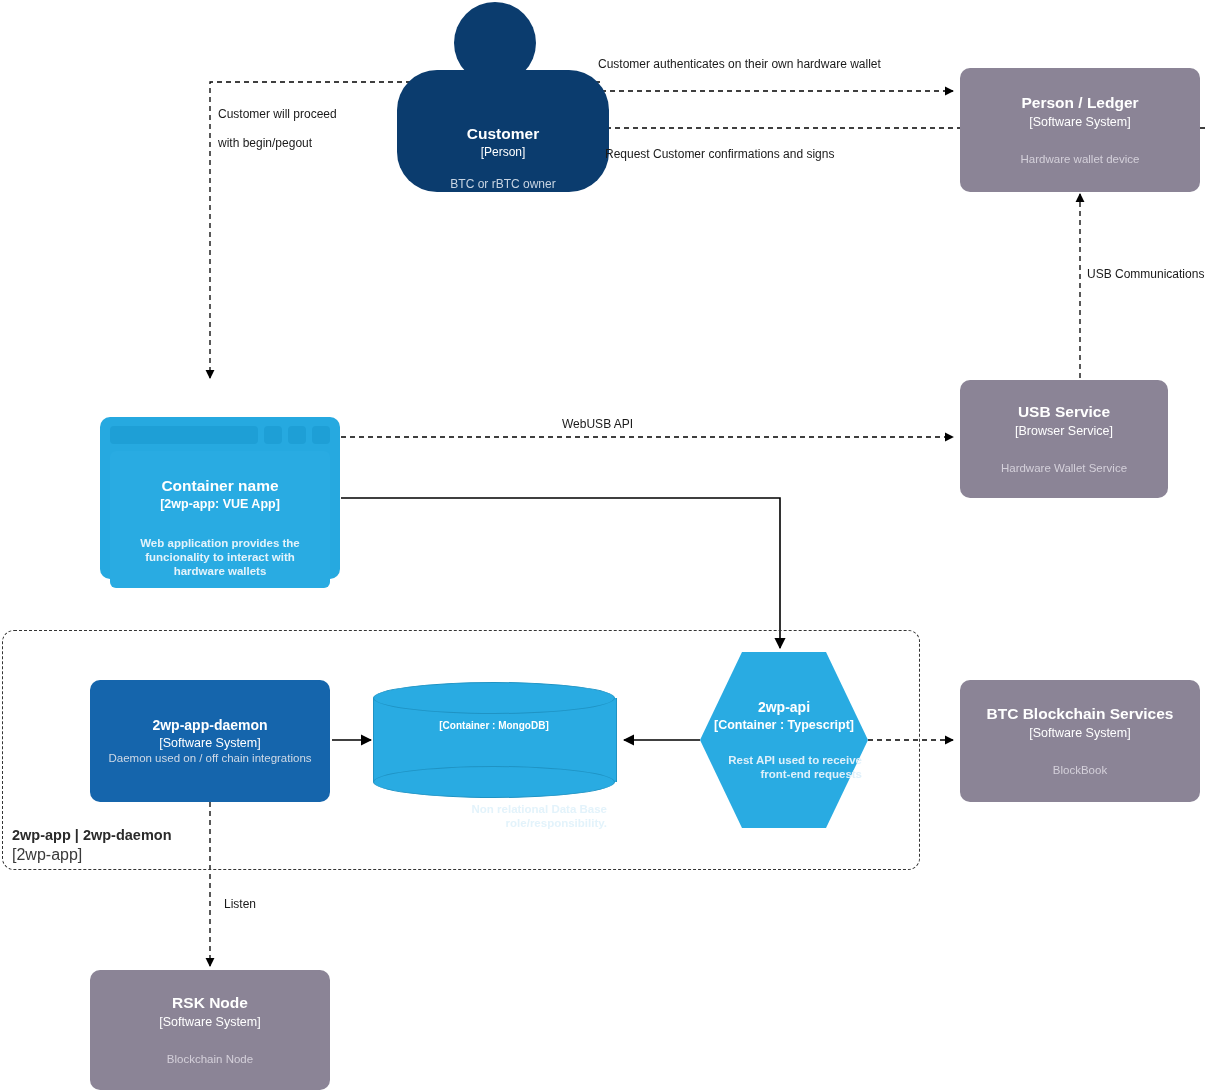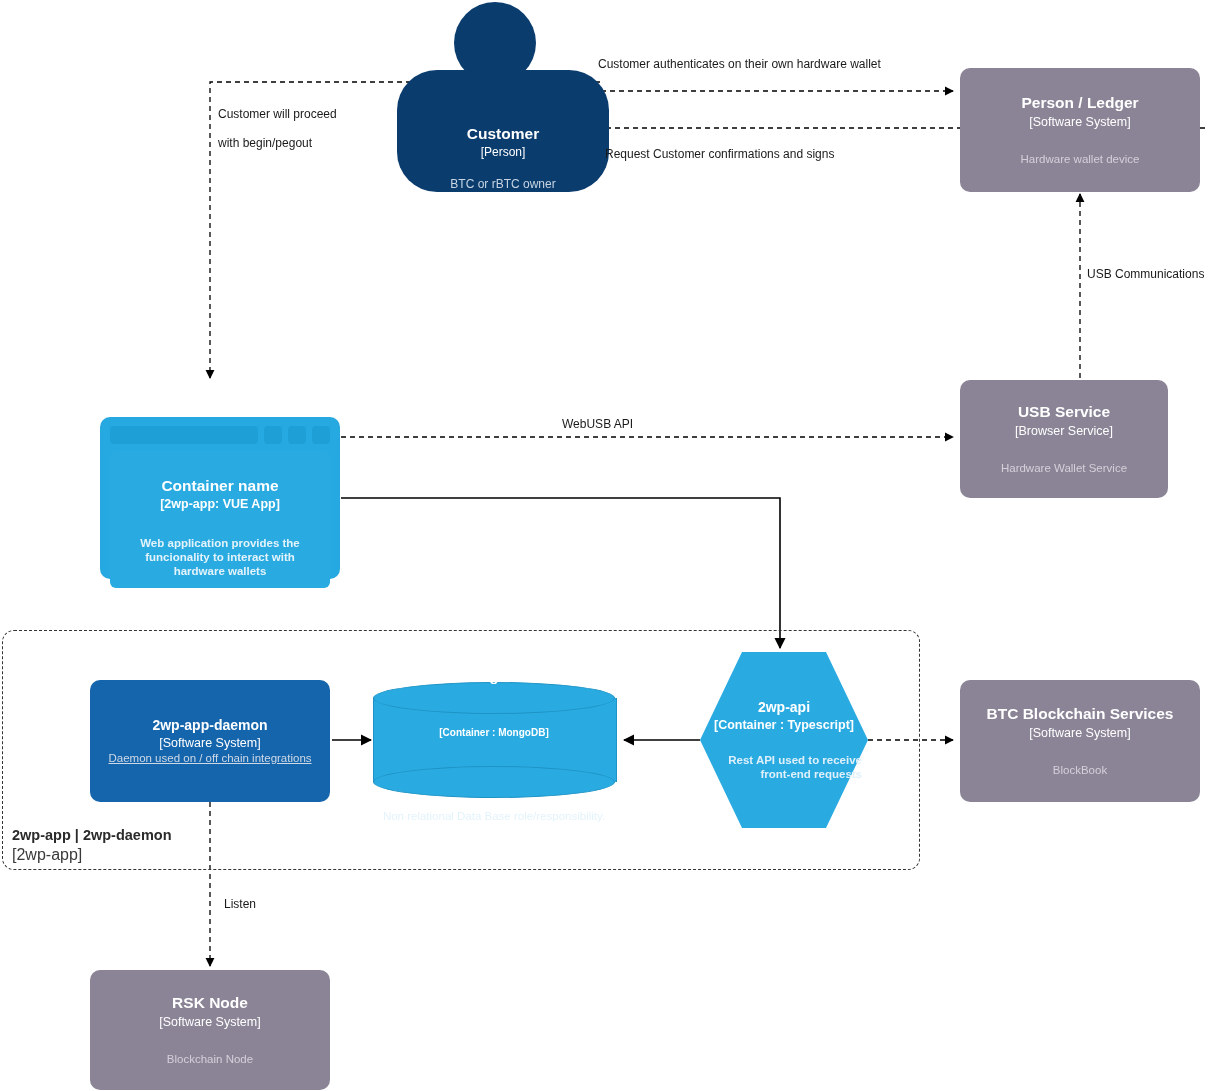--- a/index.html
+++ b/index.html
@@ -67,21 +67,21 @@
 
   
   .bluebox{
     background:#1565ac;
     border-radius:10px;
     display:flex; flex-direction:column; align-items:center; justify-content:center;
     text-align:center; padding:0 12px;
   }
   .bluebox .ttl{ font-size:14px; }
   .bluebox .typ{ font-size:12.5px; margin-top:2px;}
-  .bluebox .desc{ font-size:11.5px; color:#cfd9e6;text-decoration:underline;}
+  .bluebox .desc{ font-size:11.5px; color:#cfd9e6;}
 
   
   .browser{
     background:#26a9e0;
     border-radius:10px;
     padding:8px 10px 10px 10px;
     box-sizing:border-box;
     display:flex; flex-direction:column;margin-top:37px;
   }
   .browser .bar{
@@ -120,21 +120,21 @@
     background:#29abe2; border-radius:50%;
     border:1px solid #1f93c4; box-sizing:border-box;
   }
   .cyl .txt{
     position:absolute; left:0; top:0; width:100%; height:100%;
     display:flex; flex-direction:column; align-items:center; justify-content:center;
     text-align:center; padding:10px 8px 0 8px; box-sizing:border-box;gap:40px;
   }
   .cyl .ttl{ font-size:15.5px; }
   .cyl .typ{ font-size:10px; font-weight:bold; margin-top:2px;}
-  .cyl .desc{ font-size:11.5px; font-weight:normal; margin-top:30px; color:#e3f3fb;}
+  .cyl .desc{ font-size:11.5px; font-weight:bold; margin-top:30px; color:#e3f3fb;text-align:right;}
 
   
   .hex{ }
   .hex .shape{
     position:absolute; left:0; top:0; width:100%; height:100%;
     background:#29abe2;
     clip-path:polygon(25% 0%, 75% 0%, 100% 50%, 75% 100%, 25% 100%, 0% 50%);
   }
   .hex .txt{
     position:absolute; left:0; top:0; width:100%; height:100%;

